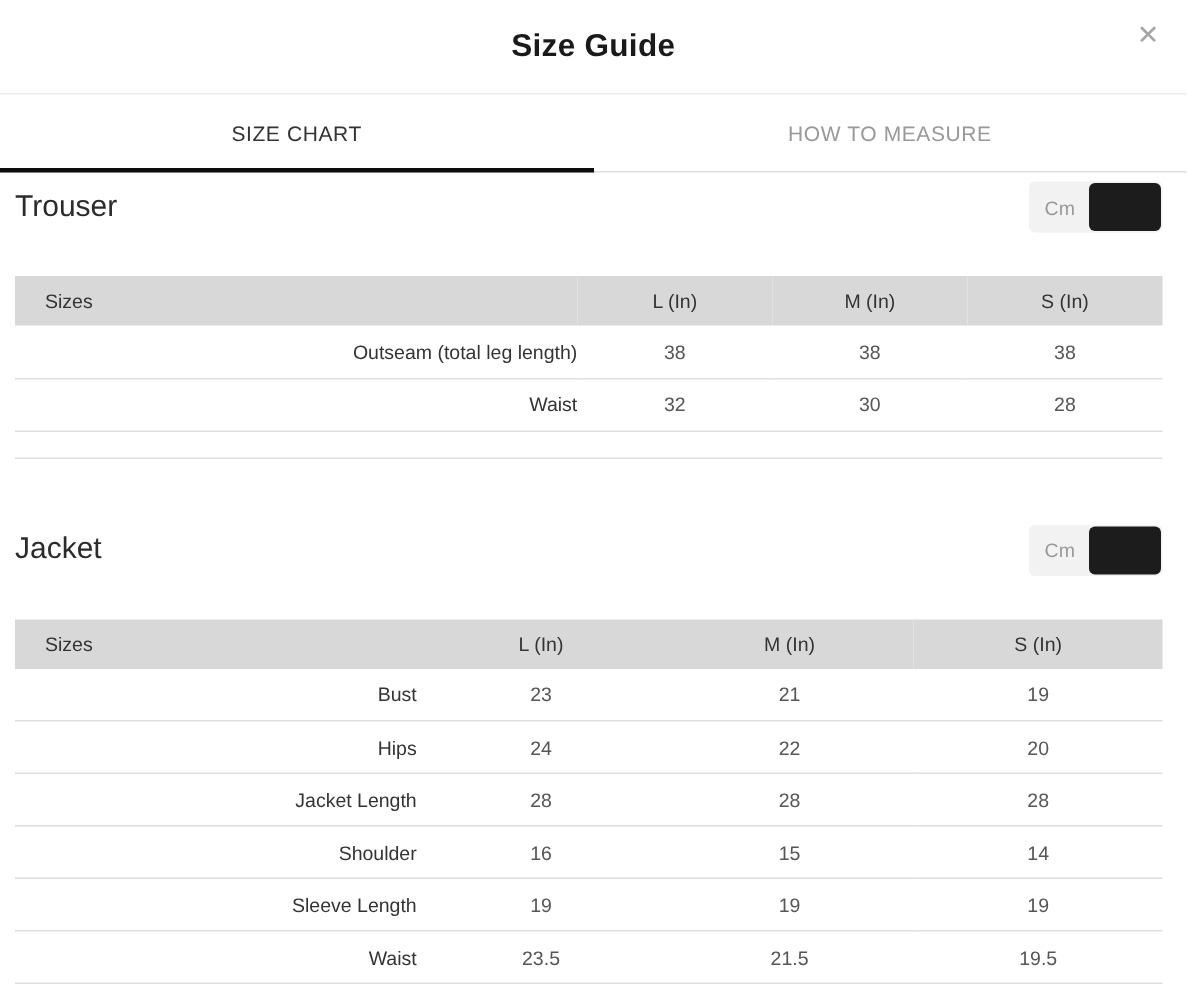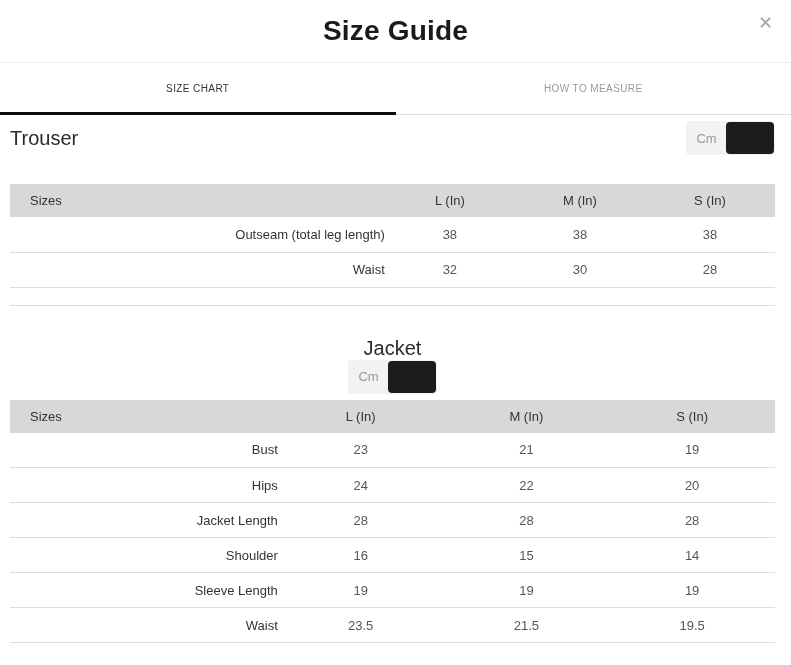--- a/index.html
+++ b/index.html
@@ -7,36 +7,36 @@
     --table-header-bg:#d8d8d8;
     --row-border:#dddddd;
     --inactive-text:#999999;
   }
   *{box-sizing:border-box;margin:0;padding:0;}
   html,body{width:791px;height:665px;background:#fff;overflow:hidden;
     font-family:"Liberation Sans","DejaVu Sans",sans-serif;color:#333;}
 
   
   .modal-header{position:relative;height:62px;display:flex;align-items:center;justify-content:center;}
-  .modal-title{font-size:28px;font-weight:700;color:#1a1a1a;letter-spacing:.2px;}
+  .modal-title{font-size:21px;font-weight:700;color:#1a1a1a;letter-spacing:.2px;}
   .close-btn{position:absolute;top:10px;right:14px;background:none;border:none;cursor:pointer;
     font-size:18px;color:#a6a6a6;line-height:1;padding:4px;}
 
   
   .tabs{display:flex;height:53px;border-top:1px solid #ececec;border-bottom:1px solid #ddd;}
   .tab{flex:1 1 50%;display:flex;align-items:center;justify-content:center;position:relative;
-    background:none;border:none;cursor:pointer;font-size:10px;letter-spacing:.4px;
+    background:none;border:none;cursor:pointer;font-size:14px;letter-spacing:.4px;
     color:var(--inactive-text);font-family:inherit;}
   .tab.active{color:#333;}
   .tab.active::after{content:"";position:absolute;left:0;right:0;bottom:-1px;height:3px;background:#0d0d0d;}
 
   
   .content{padding:0 16px 0 10px;}
   .section-head{display:flex;align-items:center;justify-content:space-between;margin-top:6px;height:34px;}
-  .section-head.second{margin-top:31px;flex-direction:column;}
+  .section-head.second{margin-top:44px;}
   .section-title{font-size:20px;font-weight:400;color:#2b2b2b;}
 
   .unit-toggle{display:inline-flex;align-items:center;background:#f2f2f2;border-radius:4px;padding:1px;height:34px;}
   .unit-btn{border:none;background:transparent;cursor:pointer;font-family:inherit;
     font-size:13px;color:var(--inactive-text);width:39px;height:32px;border-radius:4px;}
   .unit-btn.active{background:var(--accent-dark);color:#fff;font-weight:700;padding-left:48px;}
 
   table{width:100%;border-collapse:collapse;table-layout:fixed;margin-top:29px;font-size:13px;}
   thead th{background:var(--table-header-bg);font-weight:400;color:#333;height:33px;}
   tbody td{height:35px;border-bottom:1px solid var(--row-border);color:#565656;}

